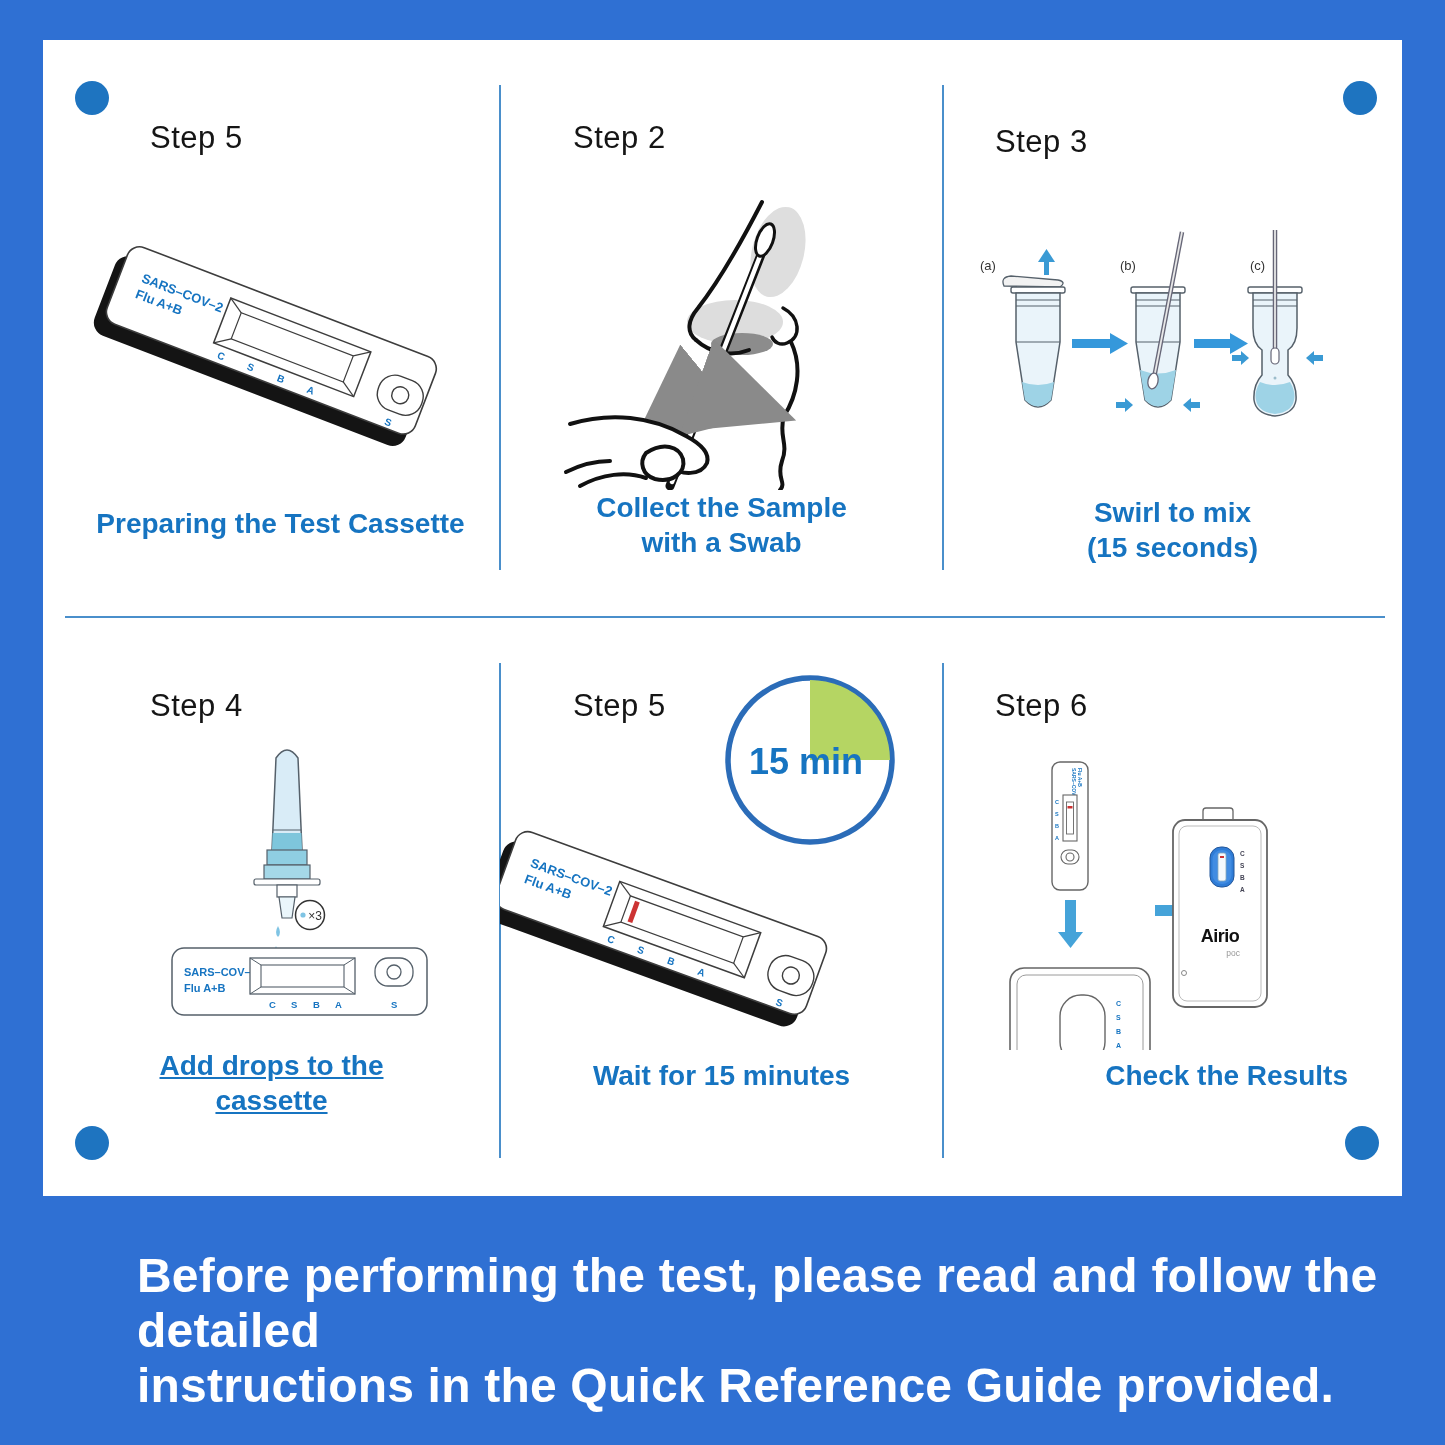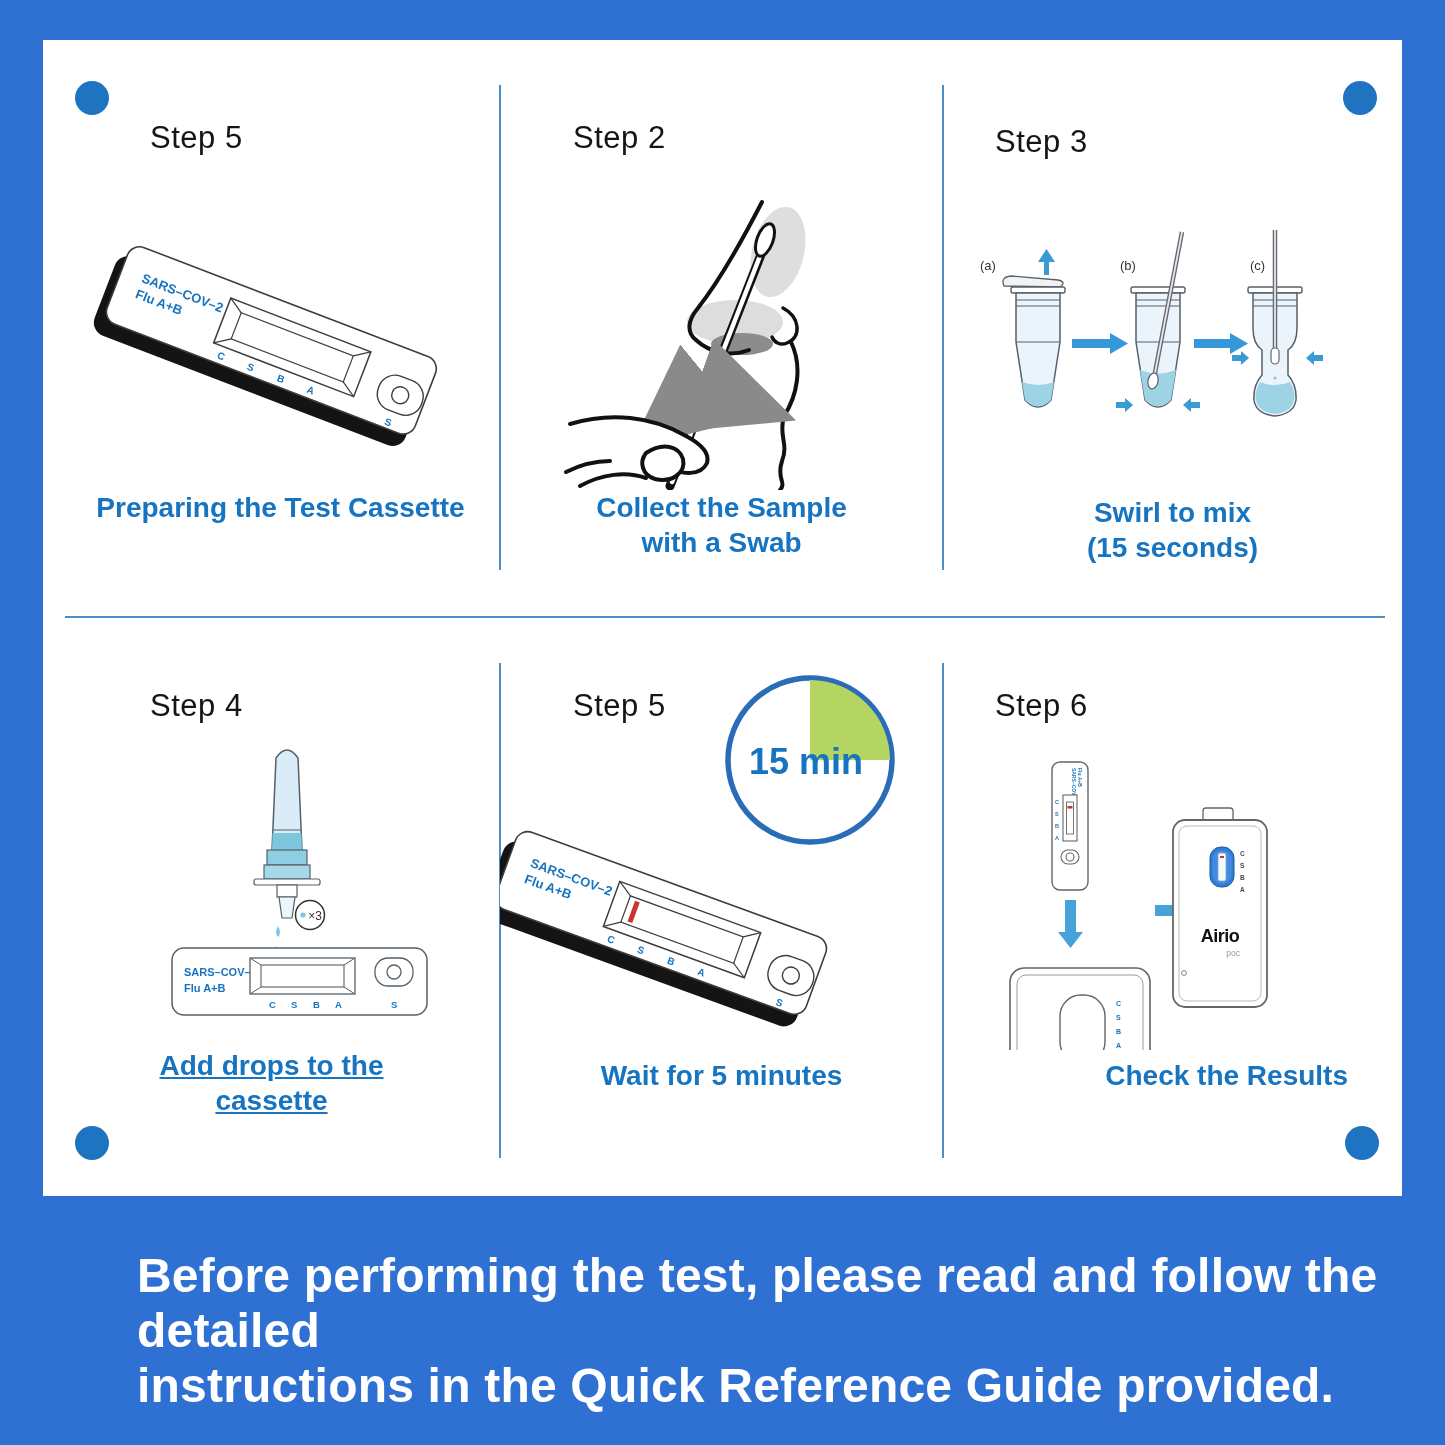--- a/index.html
+++ b/index.html
@@ -231,37 +231,37 @@
     <rect x="260" y="166" width="4" height="2" fill="#CC3333"></rect>
     <text x="280" y="166" font-size="6.5" font-weight="bold" fill="#445">C</text>
     <text x="280" y="178" font-size="6.5" font-weight="bold" fill="#445">S</text>
     <text x="280" y="190" font-size="6.5" font-weight="bold" fill="#445">B</text>
     <text x="280" y="202" font-size="6.5" font-weight="bold" fill="#445">A</text>
     <text x="260" y="252" font-size="18" font-weight="bold" letter-spacing="-0.5" text-anchor="middle" fill="#111">Airio</text>
     <text x="280" y="266" font-size="8.5" text-anchor="end" fill="#999">poc</text>
     <circle cx="224" cy="283" r="2.5" fill="none" stroke="#888" stroke-width="1"></circle>
   </svg>
 
-  <div class="caption" style="left:43px;top:490px;width:475px;">
+  <div class="caption" style="left:43px;top:506px;width:475px;">
     <div>Preparing the Test Cassette</div>
   </div>
   <div class="caption" style="left:500px;top:490px;width:443px;">
     <div>Collect the Sample</div>
     <div>with a Swab</div>
   </div>
   <div class="caption" style="left:943px;top:495px;width:459px;">
     <div>Swirl to mix</div>
     <div>(15 seconds)</div>
   </div>
   <div class="caption" style="left:43px;top:1048px;width:457px;text-decoration:underline;">
     <div>Add drops to the</div>
     <div>cassette</div>
   </div>
   <div class="caption" style="left:500px;top:1058px;width:443px;">
-    <div>Wait for 5 minutes</div>
+    <div>Wait for 15 minutes</div>
   </div>
   <div class="caption" style="left:943px;top:1058px;width:405px;text-align:right;">
     <div>Check the Results</div>
   </div>
 
   <div class="footer">
     <div>Before performing the test, please read and follow the detailed</div>
     <div>instructions in the Quick Reference Guide provided.</div>
   </div>
 </div>

